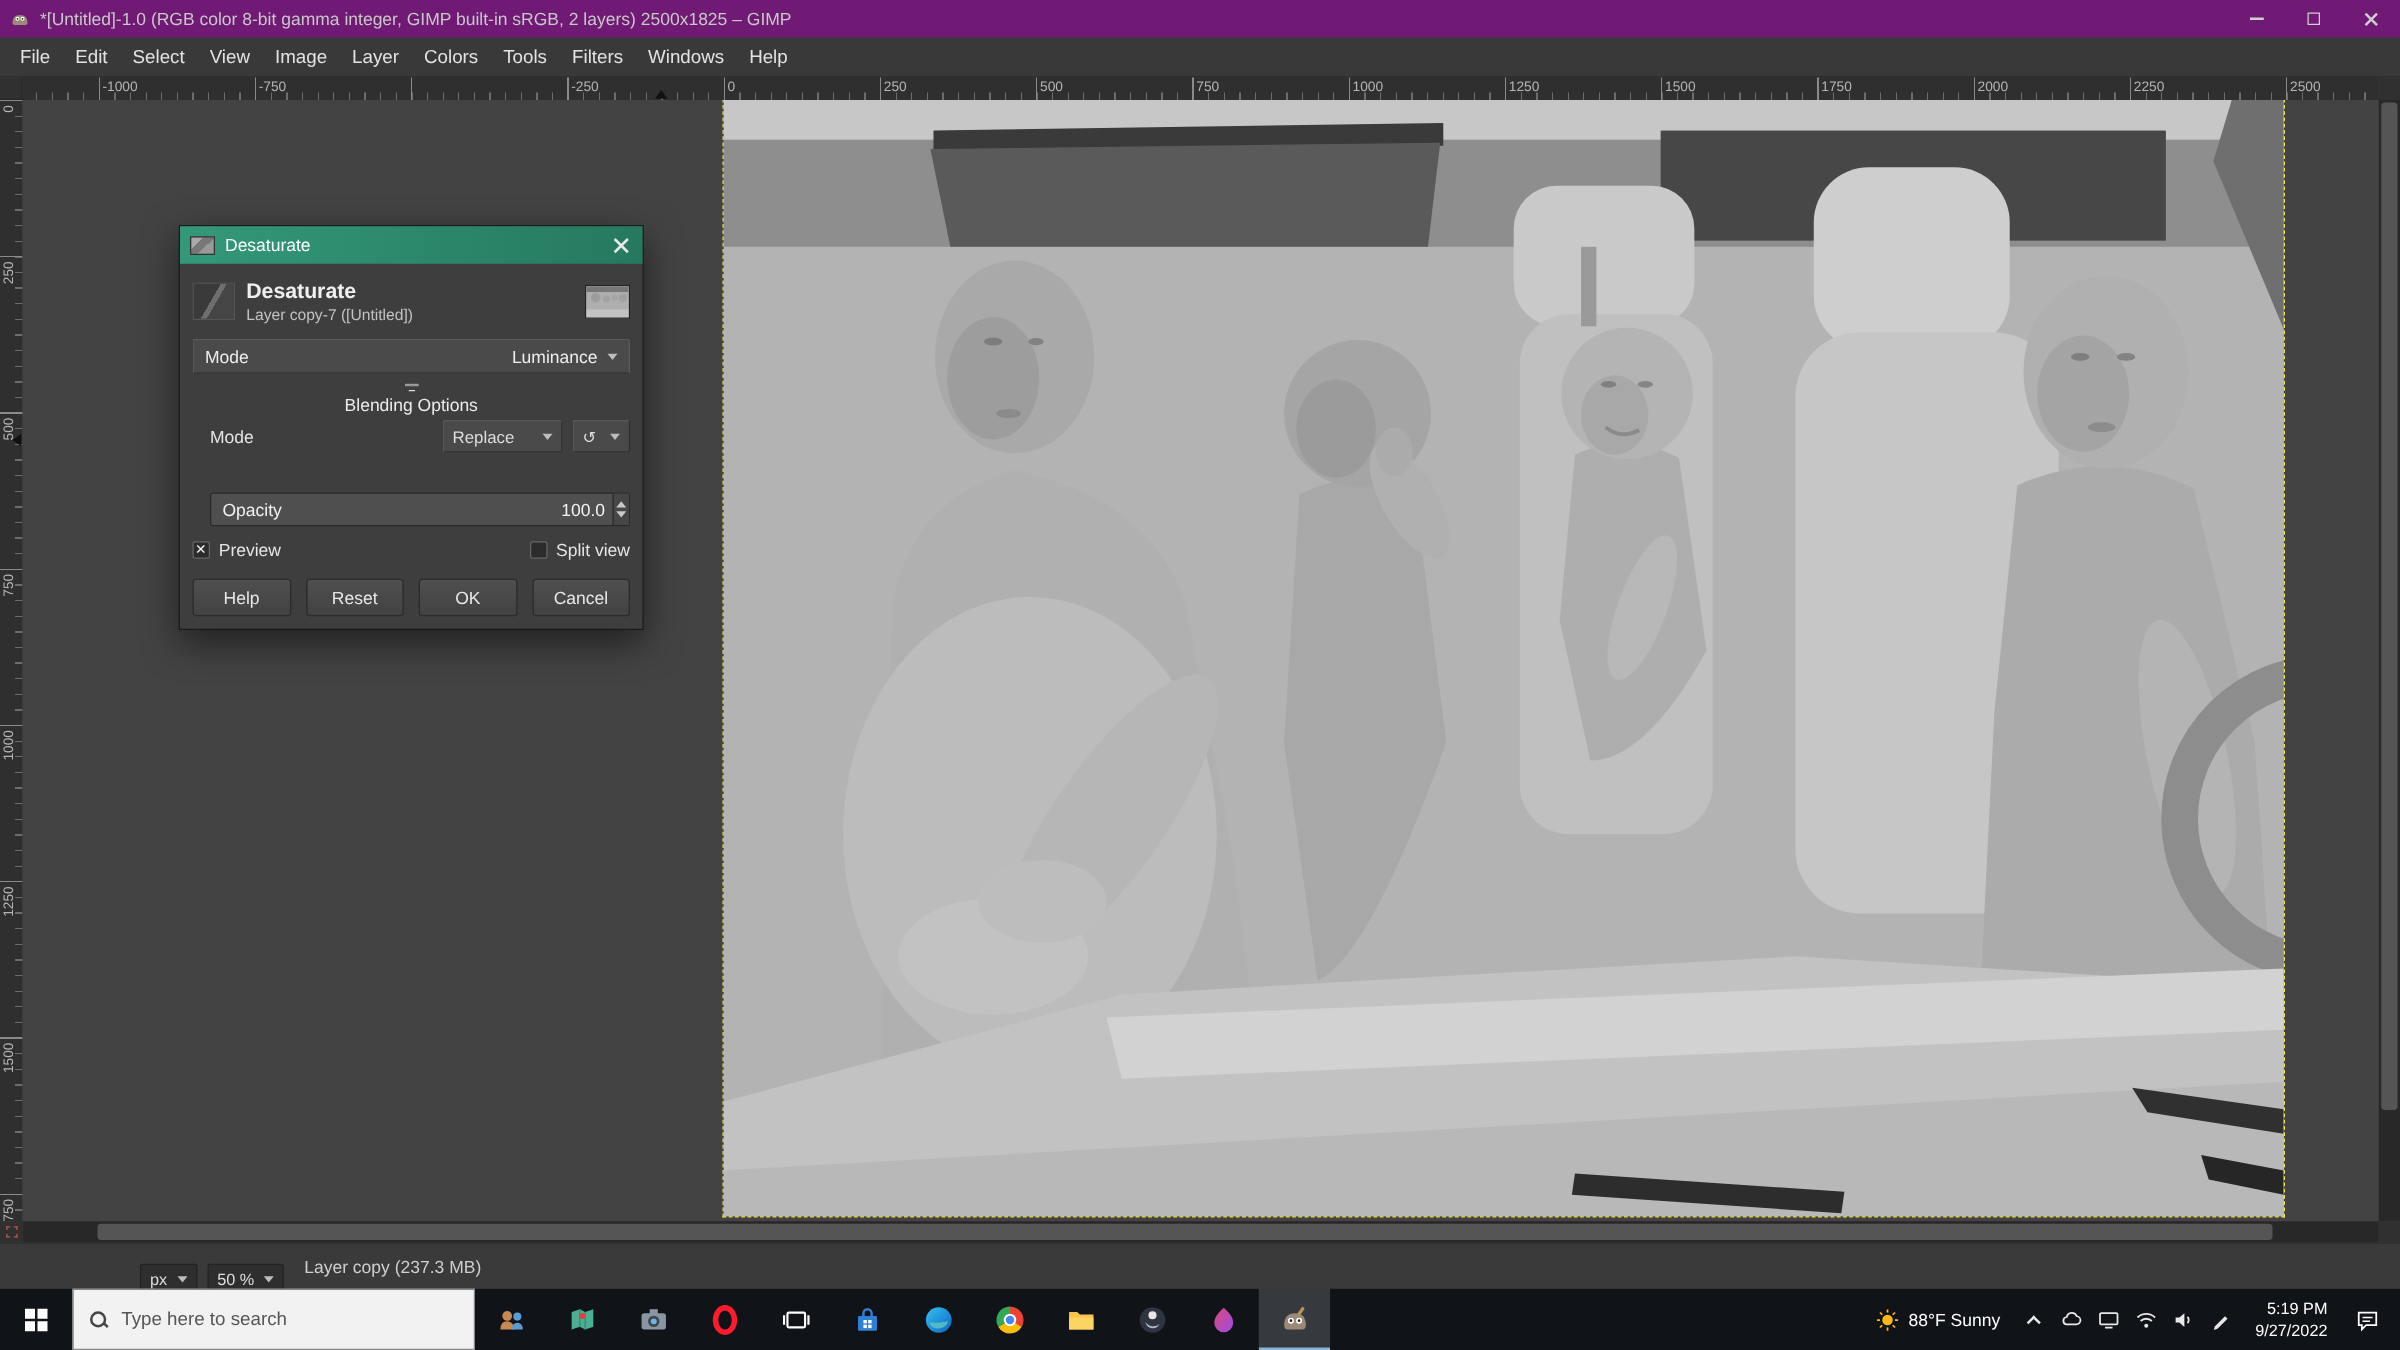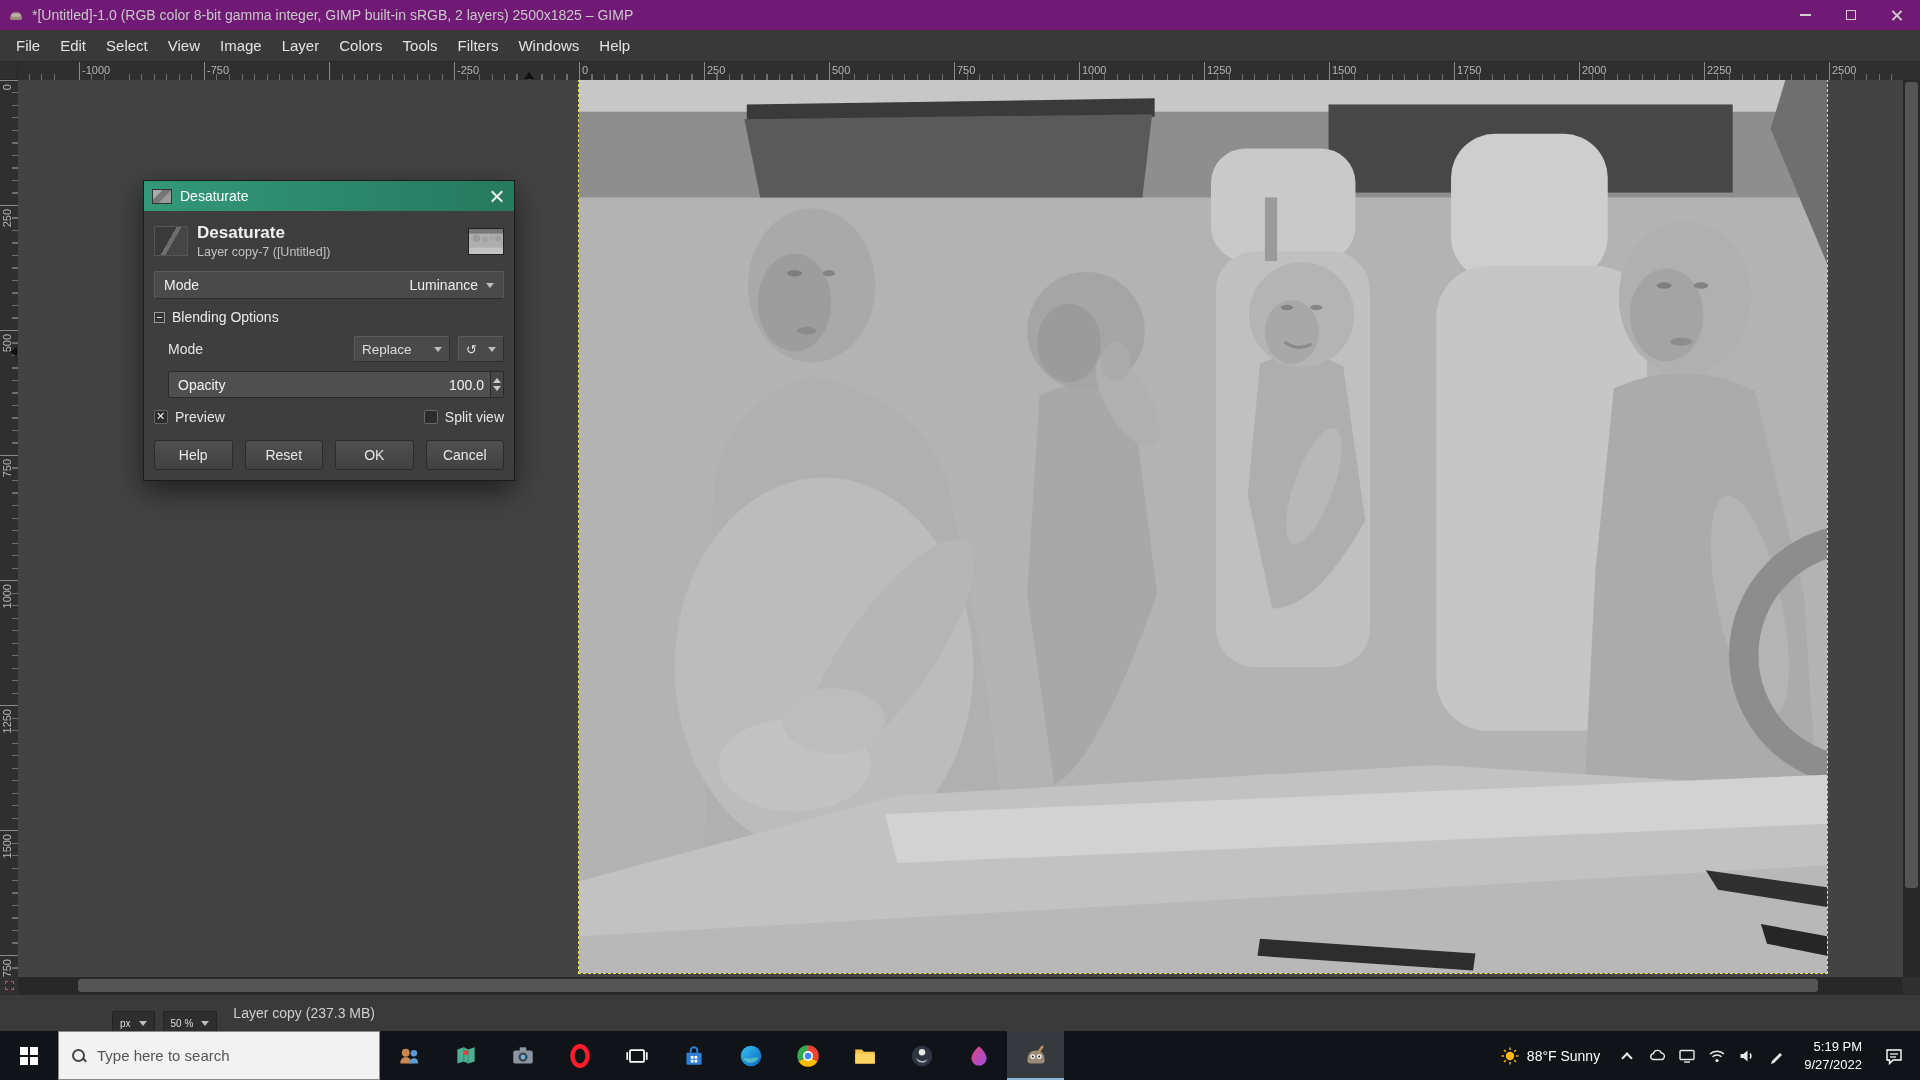--- a/index.html
+++ b/index.html
@@ -56,21 +56,21 @@
   #h-scrollbar{position:absolute;left:18px;top:977px;width:1885px;height:17px;background:#282828;}
   #h-scrollbar .thumb{position:absolute;top:2px;left:60px;width:1740px;height:13px;background:#555;border-radius:3px;}
   #qmask{position:absolute;left:0;top:977px;width:18px;height:17px;background:#303030;display:flex;align-items:center;justify-content:center;}
   #qmask span{width:9px;height:9px;border:1px dashed #c05050;display:block;}
   #nav-corner{position:absolute;left:1903px;top:977px;width:17px;height:17px;background:#303030;}
 
   
   #statusbar{position:absolute;left:0;top:994px;width:1920px;height:37px;background:#3a3a3a;border-top:1px solid #2b2b2b;
              display:flex;align-items:center;gap:8px;padding-left:112px;}
   .mini-select{height:25px;background:#2e2e2e;border:1px solid #222;border-radius:2px;display:flex;align-items:center;gap:8px;
-               padding:0 7px;font-size:10px;color:#ddd;margin-top:20px;}
+               padding:0 7px;font-size:13px;color:#ddd;margin-top:20px;}
   #statusbar .msg{font-size:14px;color:#cfcfcf;margin-left:8px;}
   .chev{width:0;height:0;border-left:4px solid transparent;border-right:4px solid transparent;border-top:5px solid #bdbdbd;flex:none;}
 
   
   #dialog{position:absolute;left:143px;top:180px;width:372px;background:#3e3e3e;border:1px solid #1b1b1b;
           box-shadow:0 10px 28px rgba(0,0,0,.55);z-index:20;}
   .dlg-titlebar{height:30px;background:linear-gradient(90deg,#339879,#26795e);display:flex;align-items:center;gap:8px;padding:0 8px;}
   .dlg-title{flex:1;font-size:14px;color:#fff;}
   .dlg-close{position:relative;width:14px;height:14px;margin-right:2px;}
   .dlg-close::before,.dlg-close::after{content:"";position:absolute;left:6px;top:0;width:2px;height:15px;background:#eaeaea;}
@@ -92,31 +92,31 @@
           padding:0 7px;gap:8px;font-size:13.5px;color:#ddd;}
   .presets-select{flex:1;}
   .icon-btn{width:24px;height:24px;background:#454545;border:1px solid #2a2a2a;border-radius:2px;
             display:flex;align-items:center;justify-content:center;color:#ddd;font-size:15px;}
   .import-glyph{width:10px;height:8px;border:1px solid #ccc;position:relative;}
   .import-glyph::after{content:"";position:absolute;left:2px;top:1px;width:0;height:0;
        border-top:2px solid transparent;border-bottom:2px solid transparent;border-right:4px solid #ccc;}
   .combo{height:28px;background:#4a4a4a;border:1px solid #5b5b5b;border-bottom-color:#2e2e2e;border-radius:2px;
          display:flex;align-items:center;padding:0 9px;gap:8px;font-size:14px;color:#eee;}
   .combo .combo-val{margin-left:auto;}
-  .section-head{display:flex;align-items:center;gap:7px;font-size:14px;color:#ececec;height:20px;}
+  .section-head{display:flex;align-items:center;gap:7px;font-size:14px;color:#ececec;height:20px;flex-direction:column;}
   .minus-box{width:11px;height:11px;border:1px solid #9a9a9a;position:relative;background:#333;}
   .minus-box::after{content:"";position:absolute;left:2px;top:4px;width:5px;height:1px;background:#ddd;}
   .blend-row{gap:8px;padding-left:14px;height:28px;font-size:14px;}
   .blend-label{color:#e5e5e5;}
   .blend-spacer{flex:1;}
   .blend-select{width:96px;background:#4a4a4a;border-color:#5b5b5b #2e2e2e #2e2e2e #5b5b5b;}
   .switch-select{width:46px;background:#4a4a4a;border-color:#5b5b5b #2e2e2e #2e2e2e #5b5b5b;justify-content:space-between;}
   .swap-glyph{color:#ddd;font-size:13px;line-height:1;}
   .slider{height:27px;background:#4f4f4f;border:1px solid #2a2a2a;border-radius:2px;display:flex;align-items:center;
-          padding:0 0 0 9px;font-size:14px;color:#f2f2f2;position:relative;margin-left:14px;}
+          padding:0 0 0 9px;font-size:14px;color:#f2f2f2;position:relative;margin-left:14px;margin-top:23px;}
   .slider-val{margin-left:auto;padding-right:6px;text-align:center;}
   .spin{width:13px;align-self:stretch;border-left:1px solid #2a2a2a;display:flex;flex-direction:column;
         align-items:center;justify-content:center;gap:3px;background:#464646;}
   .spin-up{width:0;height:0;border-left:4px solid transparent;border-right:4px solid transparent;border-bottom:5px solid #c9c9c9;}
   .spin-down{width:0;height:0;border-left:4px solid transparent;border-right:4px solid transparent;border-top:5px solid #c9c9c9;}
   .checks{justify-content:space-between;height:22px;font-size:14px;}
   .check{display:flex;align-items:center;gap:7px;color:#e5e5e5;}
   .cbox{width:14px;height:14px;background:#2c2c2c;border:1px solid #666;border-radius:2px;position:relative;}
   .cbox.checked::after{content:"✕";position:absolute;left:1px;top:-1px;font-size:11px;color:#efefef;}
   .btns{display:grid;grid-template-columns:1fr 1fr 1fr 1fr;gap:12px;margin-top:4px;}

